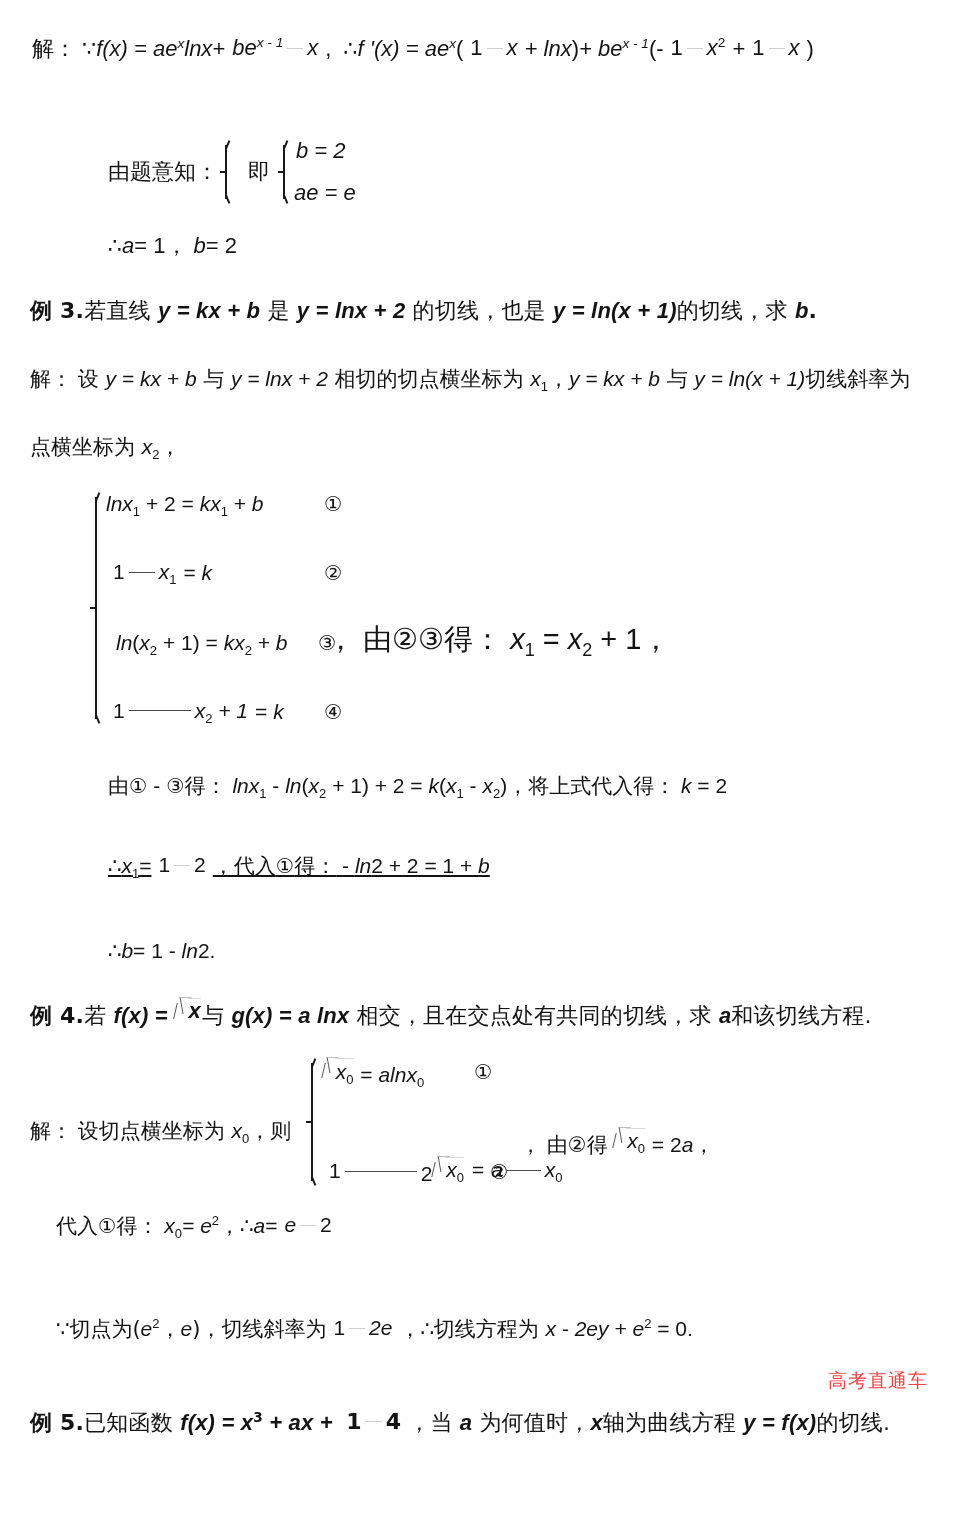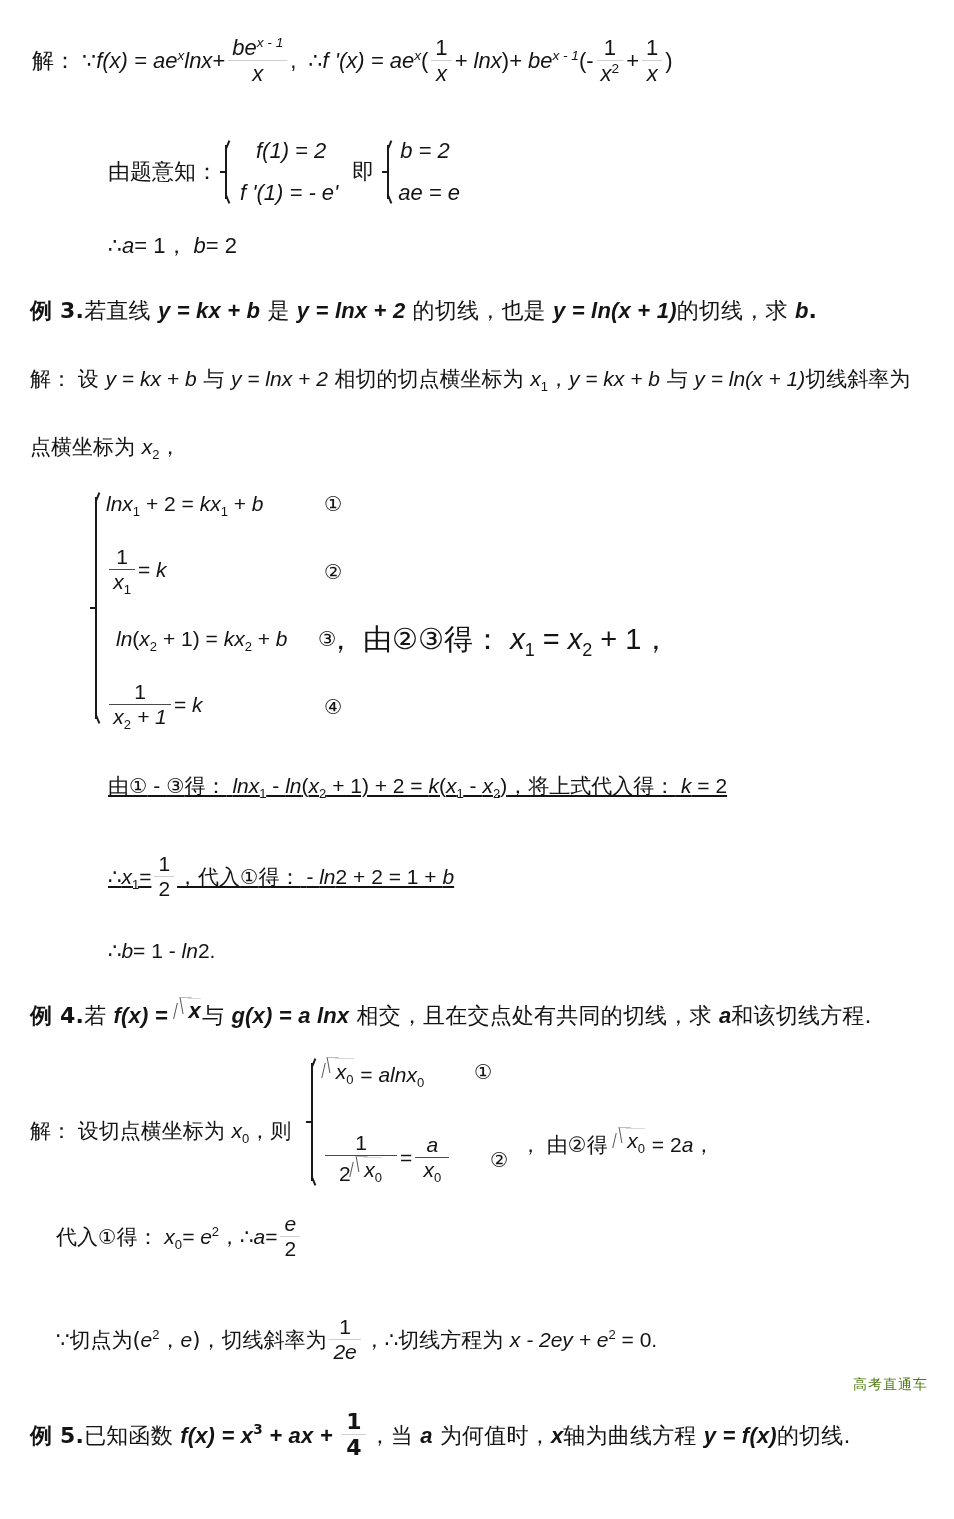--- a/index.html
+++ b/index.html
@@ -56,21 +56,21 @@
   }
   sub, .sub {
     font-size: 0.62em;
     vertical-align: sub;
     line-height: 0;
   }
 
   
   .frac {
     display: inline-flex;
-    flex-direction: column;
+    flex-direction: row;
     align-items: center;
     justify-content: center;
     vertical-align: middle;
     margin: 0 3px;
     position: relative;
     top: -0.10em;
   }
   .frac .num, .frac .den {
     display: block;
     padding: 0 4px;
@@ -185,22 +185,22 @@
   .circ {
     font-family: "DejaVu Sans", sans-serif;
     font-size: 0.98em;
   }
 
   
   .watermark {
     position: absolute;
     right: 26px;
     bottom: 22px;
-    color: #4d7c0f;
-    font-size: 14px;
+    color: #ef4444;
+    font-size: 19px;
     letter-spacing: 1px;
     font-family: Liberation Serif, serif;
     user-select: none;
   }
 </style>
 </head>
 <body>
 
 <div class="page">
 
@@ -228,28 +228,20 @@
   <div class="line" style="left:108px; top:140px; font-size:22px; display:flex; align-items:center;">
     <span class="cn">由题意知：</span>
 
     <span class="sys" style="position:relative; height:64px;">
       <span class="brace">
         <span class="tip-t"></span>
           <span class="stem"></span>
           <span class="mid"></span>
           <span class="tip-b"></span>
       </span>
-      <span class="sys-rows" style="height:64px;">
-        <span class="sys-row mi">
-          <span style="padding-left:22px;"><i>f(1) = 2</i></span>
-        </span>
-        <span class="sys-row mi">
-          <span style="padding-left:6px;"><i>f '(1) = - e'</i></span>
-        </span>
-      </span>
     </span>
 
     <span class="cn" style="margin:0 6px 0 14px;">即</span>
 
     <span class="sys" style="position:relative; height:64px;">
       <span class="brace">
         <span class="tip-t"></span>
           <span class="stem"></span>
           <span class="mid"></span>
           <span class="tip-b"></span>
@@ -329,21 +321,21 @@
 
     </span>
   </div>
 
   <div class="line body-txt" style="left:326px; top:625px; font-size:29px;">
     <span class="cn">，</span>
     <span class="cn">由②③得：</span>
     <span><i class="mi">x</i><sub class="mn">1</sub> = <i class="mi">x</i><sub class="mn">2</sub> + 1，</span>
   </div>
 
-  <div class="line body-txt" style="left:108px; top:775px; font-size:21px;text-decoration:underline;">
+  <div class="line body-txt" style="left:108px; top:775px; font-size:21px;">
     <span class="cn">由</span><span class="circ">①</span><span> - </span><span class="circ">③</span><span class="cn">得：</span>
     <span><i class="mi">lnx</i><sub class="mn">1</sub> - <i class="mi">ln</i>(<i class="mi">x</i><sub class="mn">2</sub> + 1) + 2 = <i class="mi">k</i>(<i class="mi">x</i><sub class="mn">1</sub> - <i class="mi">x</i><sub class="mn">2</sub>)</span><span class="cn">，将上式代入得：</span>
     <span><i class="mi">k</i> = 2</span>
   </div>
 
   <div class="line body-txt" style="left:108px; top:855px; font-size:21px;text-decoration:underline;">
     <span>∴</span><i class="mi">x</i><sub class="mn">1</sub><span>=</span><span class="frac">
         <span class="num mn">1</span>
         <span class="bar"></span>
         <span class="den mn">2</span>

